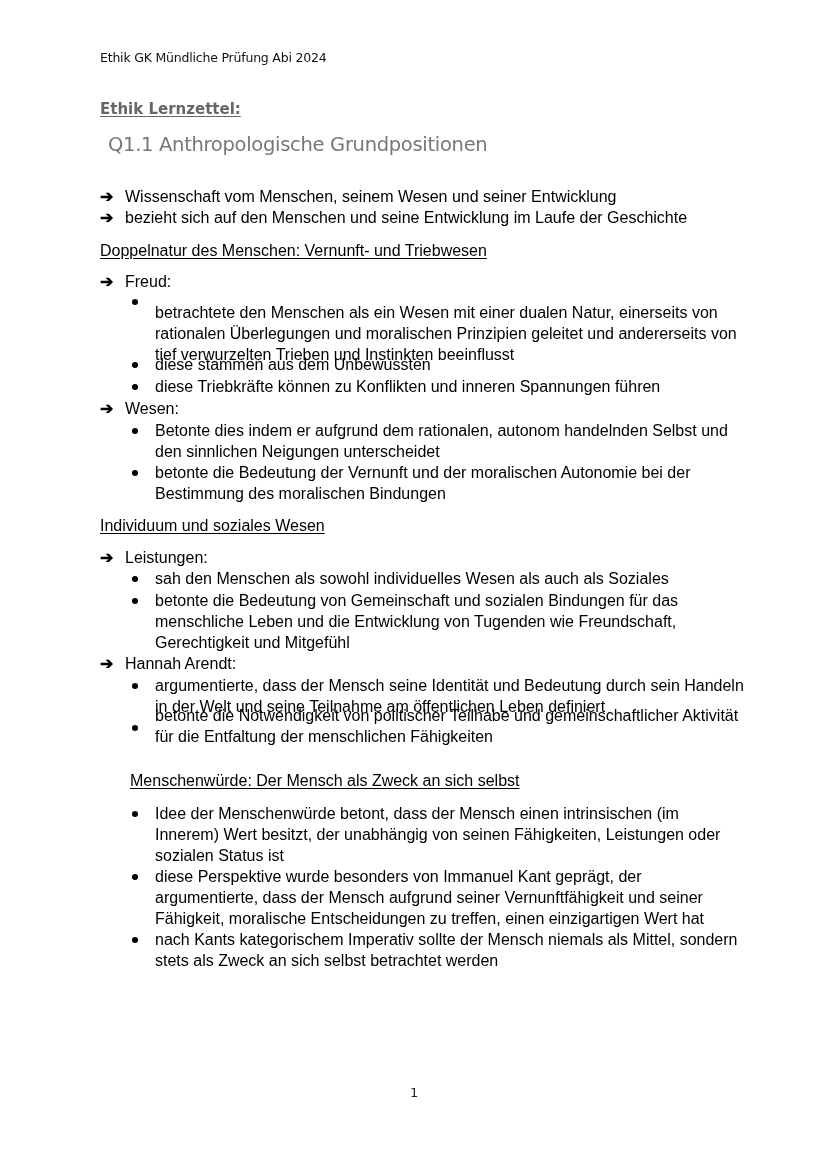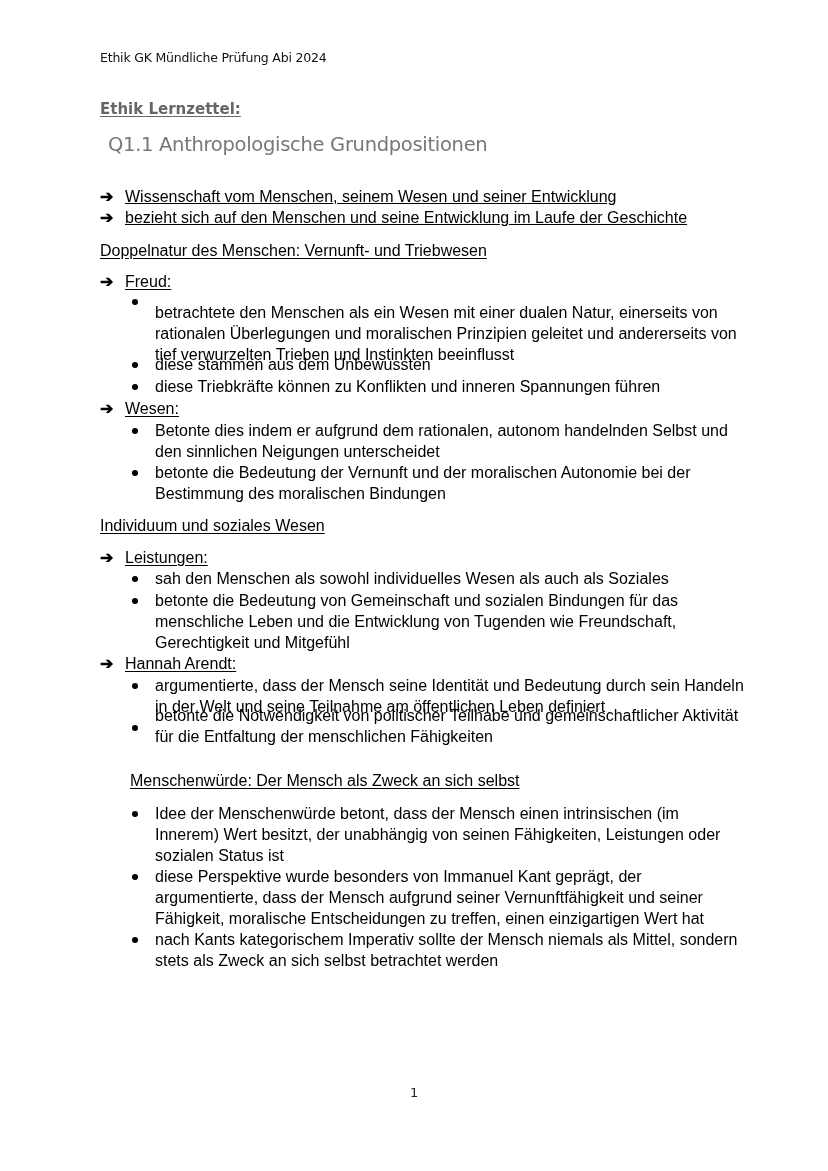--- a/index.html
+++ b/index.html
@@ -4,22 +4,22 @@
   <style>
     html, body { margin: 0; padding: 0; background: #ffffff; }
     body { width: 828px; height: 1171px; position: relative; overflow: hidden; color: #000; }
     .page { position: absolute; left: 0; top: 0; width: 828px; height: 1171px; }
     .header { position: absolute; left: 100px; top: 50px; font-family: "DejaVu Sans", sans-serif; font-size: 12.5px; color: #111; letter-spacing: -0.2px; }
     .doc-label { position: absolute; left: 100px; top: 100px; font-family: "DejaVu Sans", sans-serif; font-size: 15px; color: #666; text-decoration: underline; text-underline-offset: 2px; font-weight: bold; }
     .doc-title { position: absolute; left: 100px; top: 133px; font-family: "DejaVu Sans", sans-serif; font-size: 19.5px; color: #777; letter-spacing: -0.3px; margin-left: 8px; }
     .body-text { font-family: "Liberation Sans", sans-serif; font-size: 16px; line-height: 21px; color: #000; }
     .row { position: absolute; white-space: nowrap; }
     .arrow { position: absolute; left: 100px; font-size: 16px; font-weight: bold; }
-    .arrow-text { position: absolute; left: 125px; text-decoration: underline; }
-    .u { text-decoration: underline; text-underline-offset: 2px; }
+    .arrow-text { position: absolute; left: 125px; }
+    .u { text-underline-offset: 2px; }
     .bullet { position: absolute; width: 6px; height: 6px; border-radius: 50%; background: #000; }
     .btext { position: absolute; left: 155px; width: 590px; white-space: normal; }
     .section { position: absolute; text-decoration: underline; text-underline-offset: 2px; }
     .pagenum { position: absolute; left: 410px; top: 1085px; font-family: "DejaVu Sans", sans-serif; font-size: 13px; color: #222; }
   </style>
 </head>
 <body>
 
 <div class="page">
 

